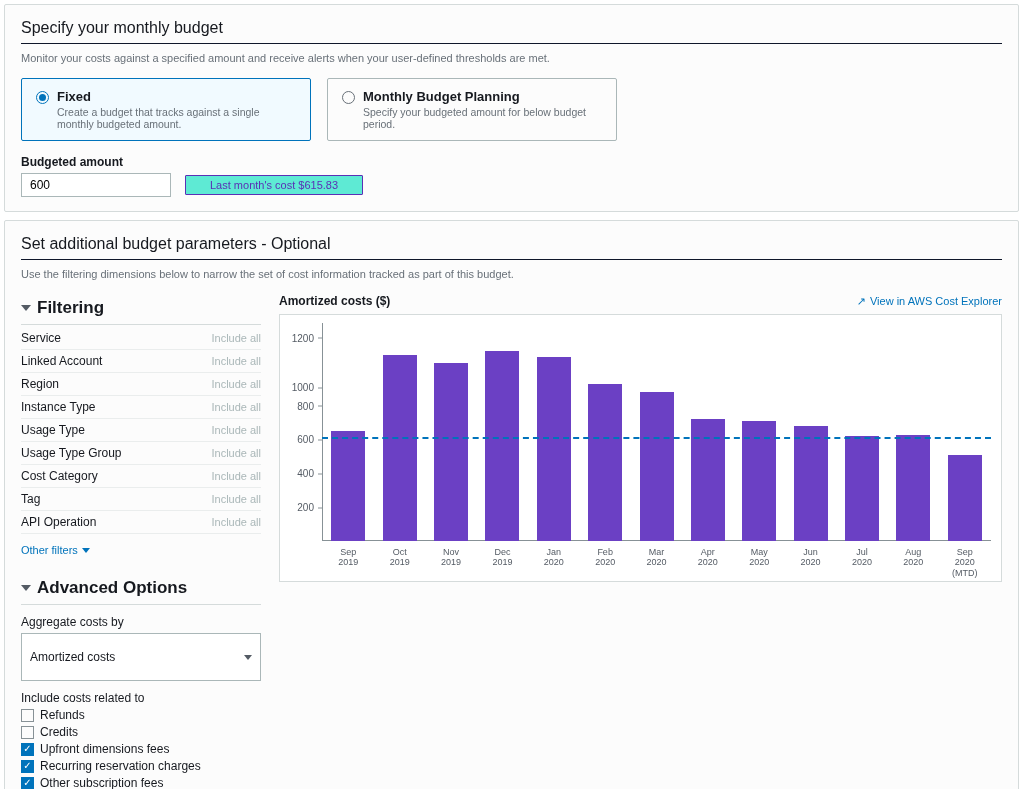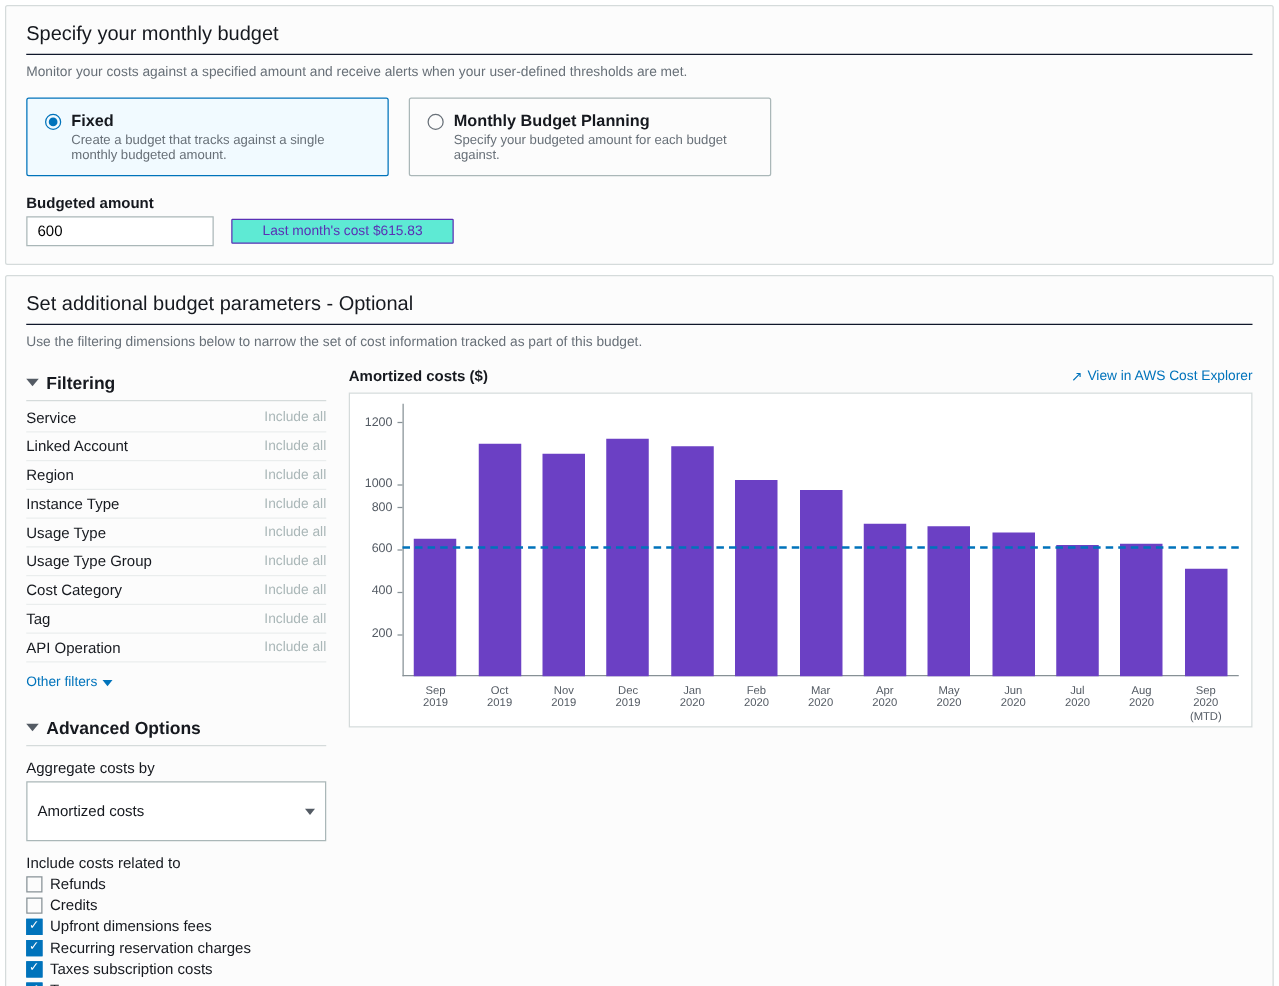--- a/index.html
+++ b/index.html
@@ -81,21 +81,21 @@
     font-size: 11px;
     border-radius: 1px;
   }
   .two-col {
     display: grid;
     grid-template-columns: 240px 1fr;
     gap: 18px;
   }
   .section-toggle {
     display:flex; align-items:center; gap:6px;
-    font-weight:700; font-size:14px;
+    font-weight:700; font-size:17px;
     padding: 4px 0 6px 0;
     border-bottom: 1px solid #d5dbdb;
     margin-bottom: 2px;
     cursor: pointer;
   }
   .caret-down {
     width:0;height:0;border-left:5px solid transparent;border-right:5px solid transparent;border-top:6px solid #545b64;
   }
   .filter-row {
     display:flex; justify-content:space-between; align-items:center;
@@ -175,21 +175,21 @@
       <div class="radio-dot"></div>
       <div>
         <div class="radio-title">Fixed</div>
         <div class="radio-sub">Create a budget that tracks against a single monthly budgeted amount.</div>
       </div>
     </div>
     <div class="radio-card">
       <div class="radio-dot"></div>
       <div>
         <div class="radio-title">Monthly Budget Planning</div>
-        <div class="radio-sub">Specify your budgeted amount for each budget against.</div>
+        <div class="radio-sub">Specify your budgeted amount for below budget period.</div>
       </div>
     </div>
   </div>
   <div class="field-label">Budgeted amount</div>
   <div class="field-row">
     <input class="text-input" value="600" style="">
     <div class="chip">Last month's cost $615.83</div>
   </div>
 </div>
 
@@ -269,21 +269,21 @@
           <div class="checkbox-row">
             <span class="cbox checked"></span>
             <span>Upfront dimensions fees</span>
           </div>
           <div class="checkbox-row">
             <span class="cbox checked"></span>
             <span>Recurring reservation charges</span>
           </div>
           <div class="checkbox-row">
             <span class="cbox checked"></span>
-            <span>Taxes subscription costs</span>
+            <span>Other subscription fees</span>
           </div>
           <div class="checkbox-row">
             <span class="cbox checked"></span>
             <span>Taxes</span>
           </div>
           <div class="checkbox-row">
             <span class="cbox checked"></span>
             <span>Credits charges</span>
           </div>
         </div>

